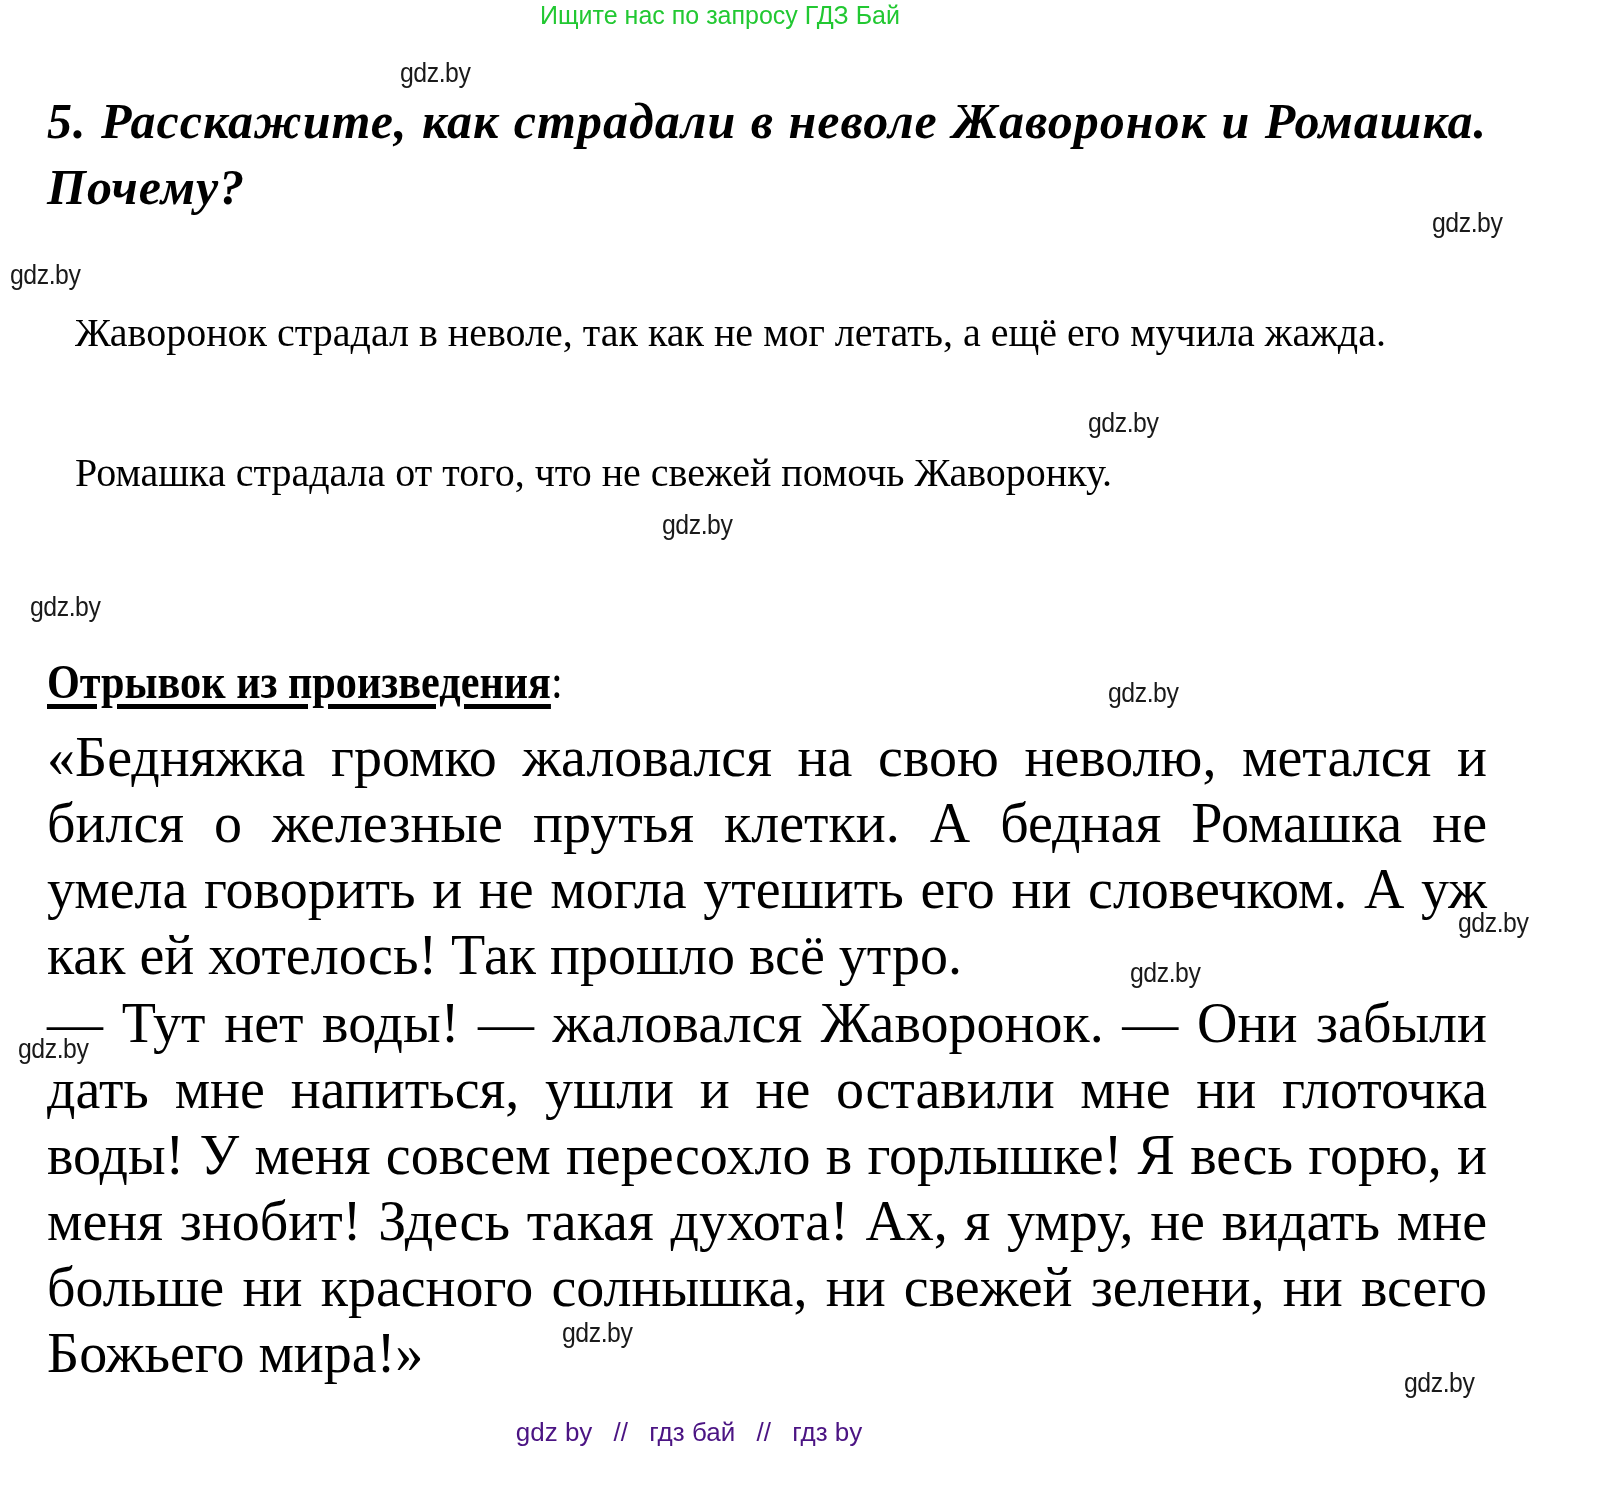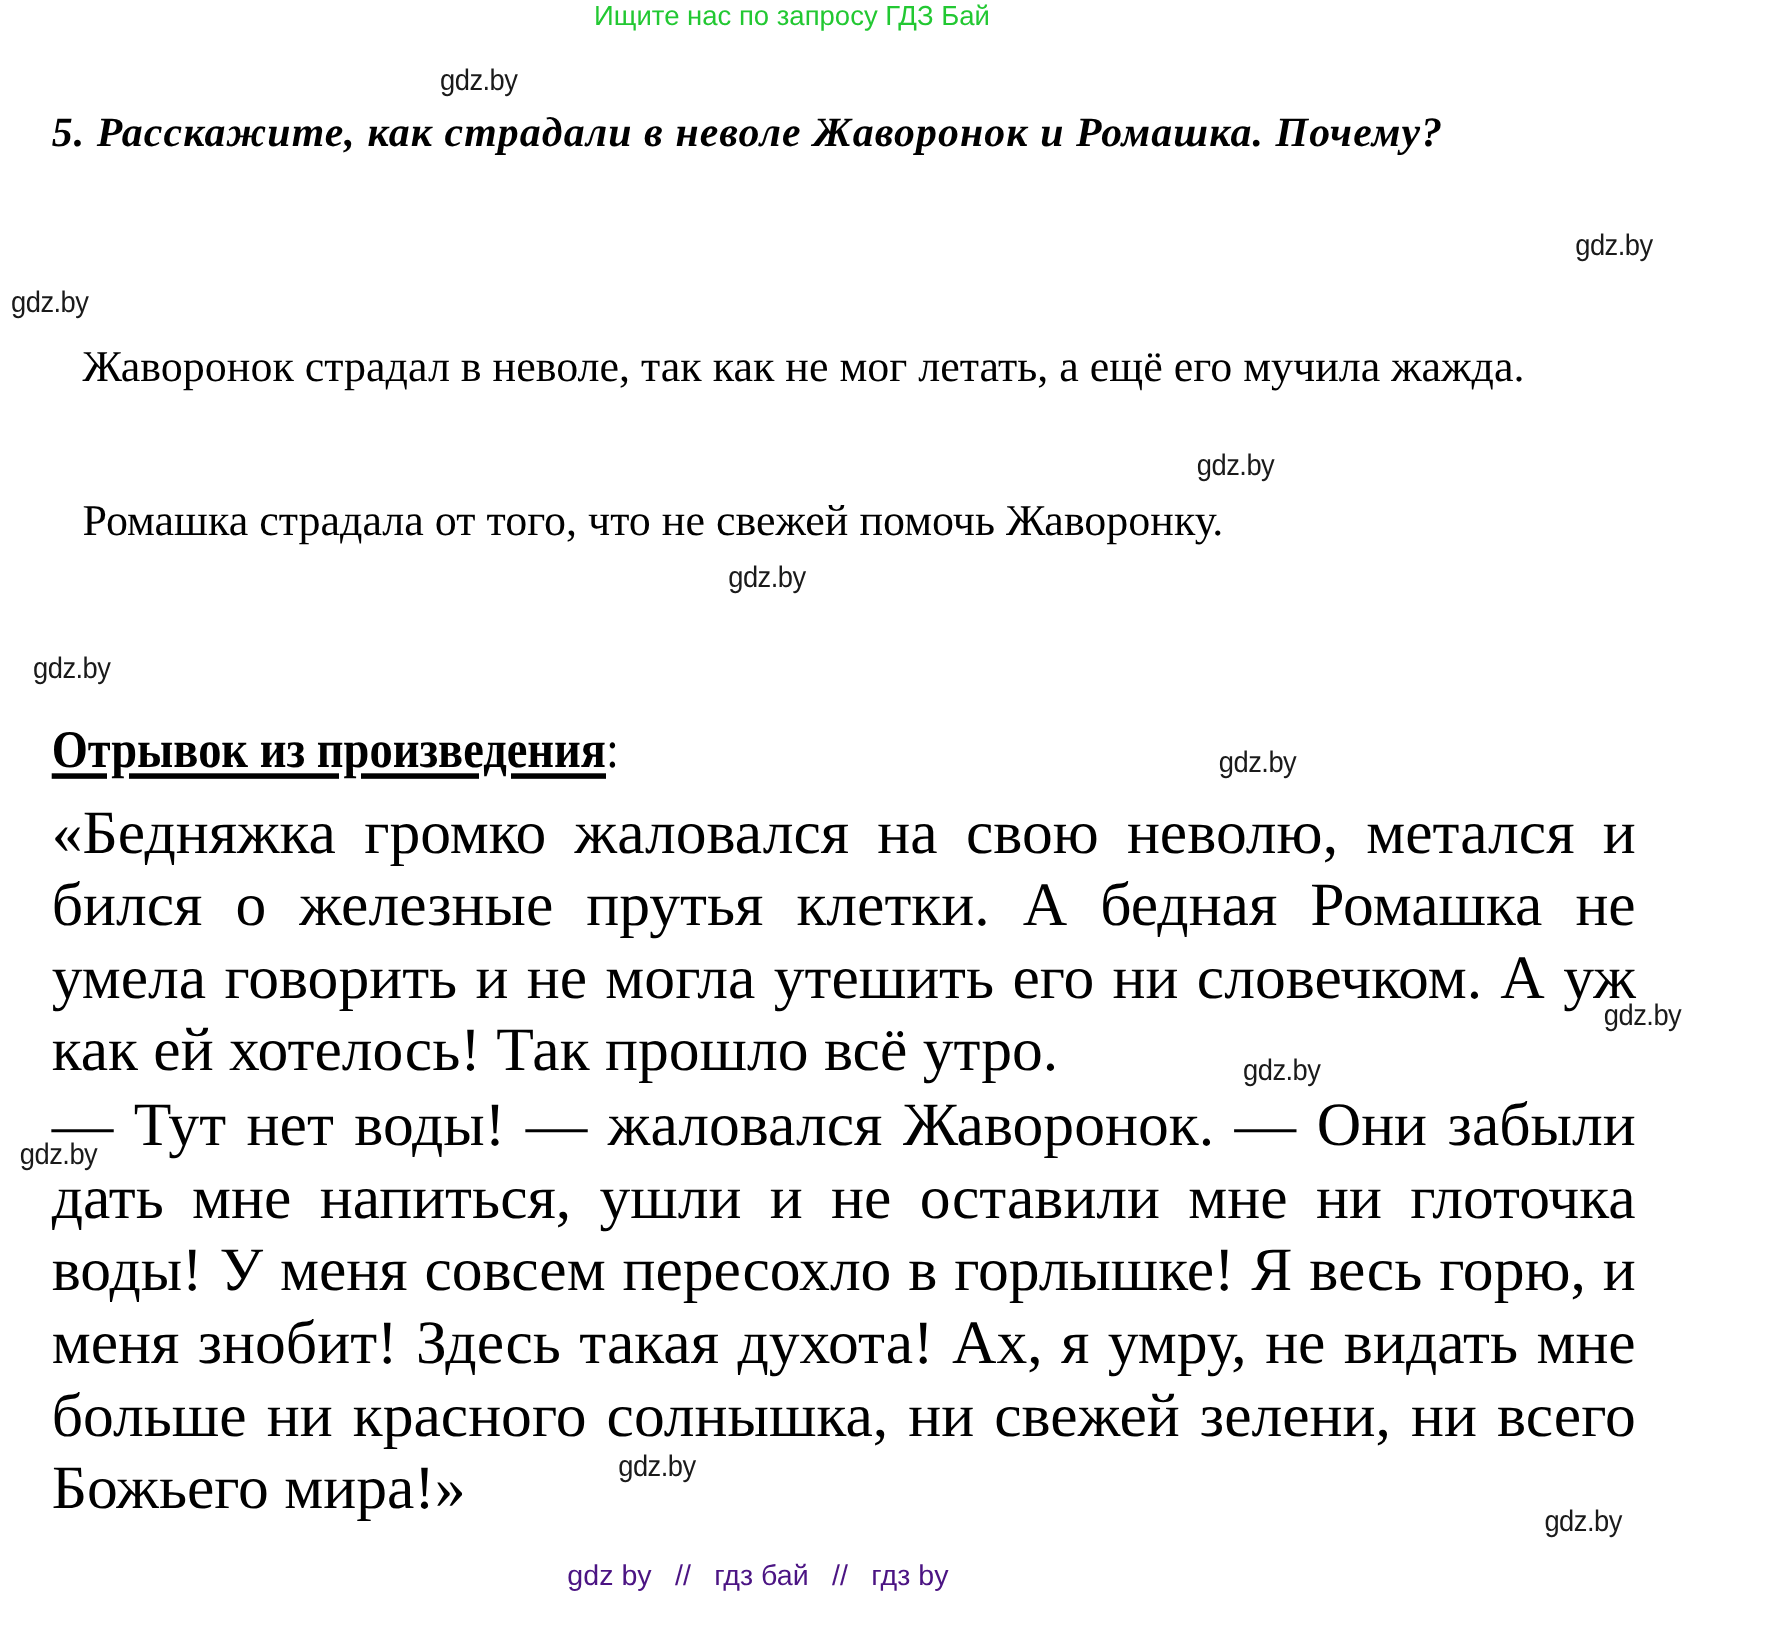--- a/index.html
+++ b/index.html
@@ -39,21 +39,21 @@
     .content {
       position: absolute;
       left: 47px;
       width: 1440px;
     }
     .question {
       top: 88px;
       font-family: "Liberation Serif", serif;
       font-weight: bold;
       font-style: italic;
-      font-size: 38px;
+      font-size: 50px;
       line-height: 66px;
       text-align: justify;
       text-align-last: left;
       letter-spacing: 1px;
     }
     .para {
       font-size: 40px;
       line-height: 66px;
       text-align: justify;
       text-indent: 28px;

